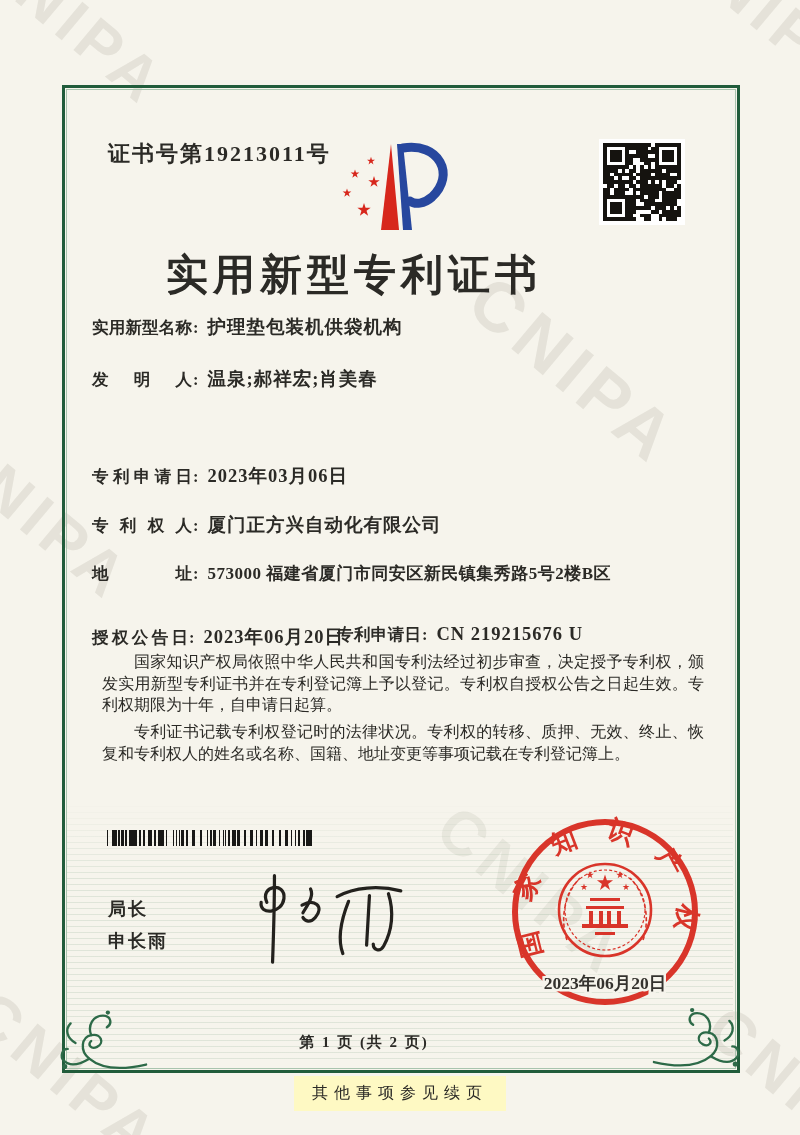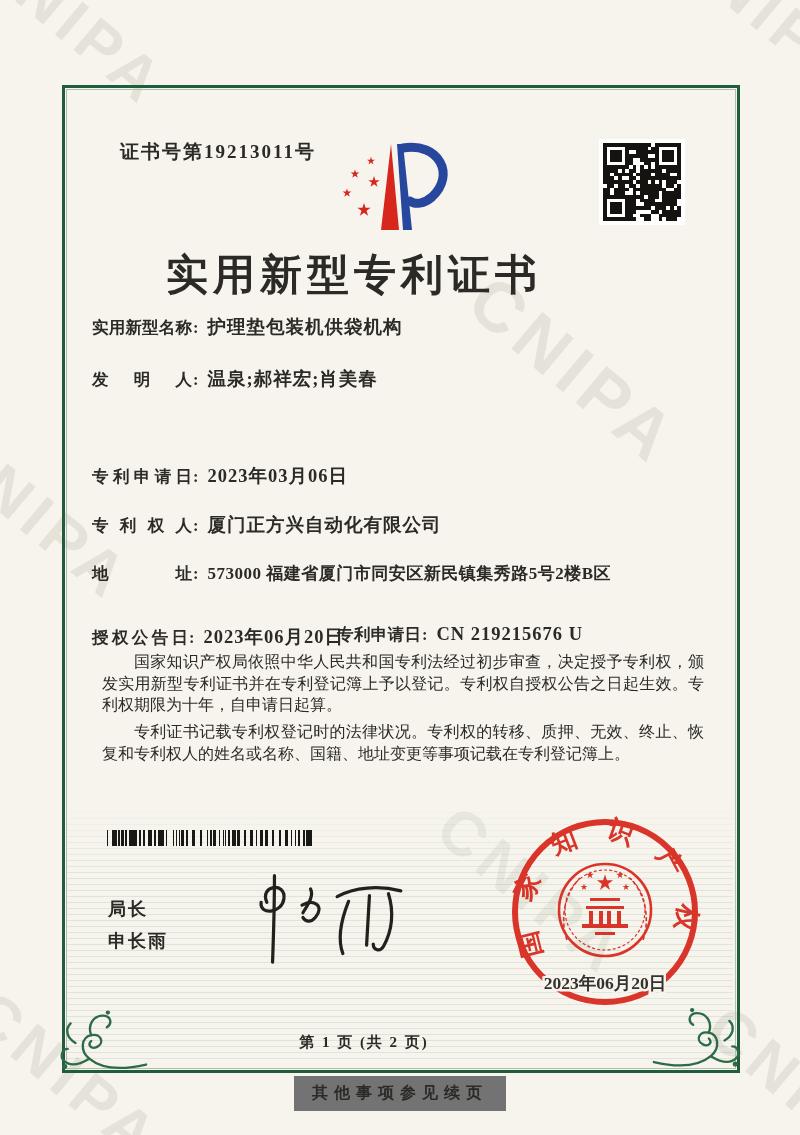--- a/index.html
+++ b/index.html
@@ -8,21 +8,21 @@
   .wm{position:absolute;font-family:"Liberation Sans","DejaVu Sans",sans-serif;
       font-weight:700;letter-spacing:7px;color:rgba(105,100,80,0.12);
       transform:rotate(40deg);font-size:62px;user-select:none;z-index:0;}
   .frame{position:absolute;left:62px;top:85px;width:672px;height:982px;
          border:3px solid #215c3b;z-index:1;}
   .frame::after{content:'';position:absolute;inset:1px;border:1px solid #a9c4ae;}
   .band{position:absolute;left:67px;top:800px;width:666px;height:264px;z-index:1;
         background:repeating-linear-gradient(180deg,rgba(58,118,80,0.12) 0 1px,transparent 1px 6px);
         -webkit-mask-image:linear-gradient(180deg,transparent,#000 30%);
         mask-image:linear-gradient(180deg,transparent,#000 30%);}
-  .certno{position:absolute;left:120px;top:139px;font-size:19px;font-weight:700;letter-spacing:2px;z-index:2;}
+  .certno{position:absolute;left:108px;top:139px;font-size:22px;font-weight:700;letter-spacing:2px;z-index:2;}
   .logo{position:absolute;left:336px;top:141px;width:128px;height:96px;z-index:2;}
   .qr{position:absolute;left:599px;top:139px;width:86px;height:86px;background:#fff;z-index:2;}
   #qrgrid{position:absolute;inset:4px;display:grid;grid-template-columns:repeat(21,1fr);grid-auto-rows:1fr;}
   #qrgrid i{display:block;}
   #qrgrid i.d{background:#15130f;}
   .title{position:absolute;left:0;width:708px;top:247px;text-align:center;font-size:42px;
          font-weight:700;letter-spacing:5px;z-index:2;}
   .frow{position:absolute;left:92px;width:640px;height:26px;z-index:2;white-space:nowrap;}
   .flabel{display:inline-block;width:100px;font-size:16.5px;font-weight:700;
           text-align:justify;text-align-last:justify;vertical-align:baseline;}
@@ -35,22 +35,22 @@
         text-align:justify;text-indent:32px;z-index:2;}
   .barcode{position:absolute;left:107px;top:830px;width:206px;height:16px;display:flex;z-index:2;}
   .barcode b{display:block;background:#181816;height:100%;}
   .signer{position:absolute;left:108px;z-index:2;font-size:18px;font-weight:700;letter-spacing:2px;}
   .sig{position:absolute;left:225px;top:870px;width:192px;height:95px;z-index:2;}
   .seal{position:absolute;left:505px;top:812px;width:200px;height:200px;z-index:3;}
   .flourish{position:absolute;z-index:4;}
   .pageno{position:absolute;left:0;width:728px;top:1033px;text-align:center;
           font-size:15px;font-weight:700;z-index:2;letter-spacing:2px;}
   .cont{position:absolute;left:0;width:800px;top:1076px;text-align:center;z-index:2;}
-  .cont span{display:inline-block;background:#737373;padding:7px 18px;font-size:16px;
-             font-weight:700;letter-spacing:6px;}
+  .cont span{display:inline-block;background:#fef9c3;padding:7px 18px;font-size:16px;
+             font-weight:400;letter-spacing:6px;}
   .defs{position:absolute;width:0;height:0;}
 </style>
 </head>
 <body>
 
 <svg class="defs" aria-hidden="true">
   <defs>
     <path id="star" d="M0,-1 L0.224,-0.309 L0.951,-0.309 L0.363,0.118 L0.588,0.809 L0,0.382 L-0.588,0.809 L-0.363,0.118 L-0.951,-0.309 L-0.224,-0.309 Z"></path>
   </defs>
 </svg>

